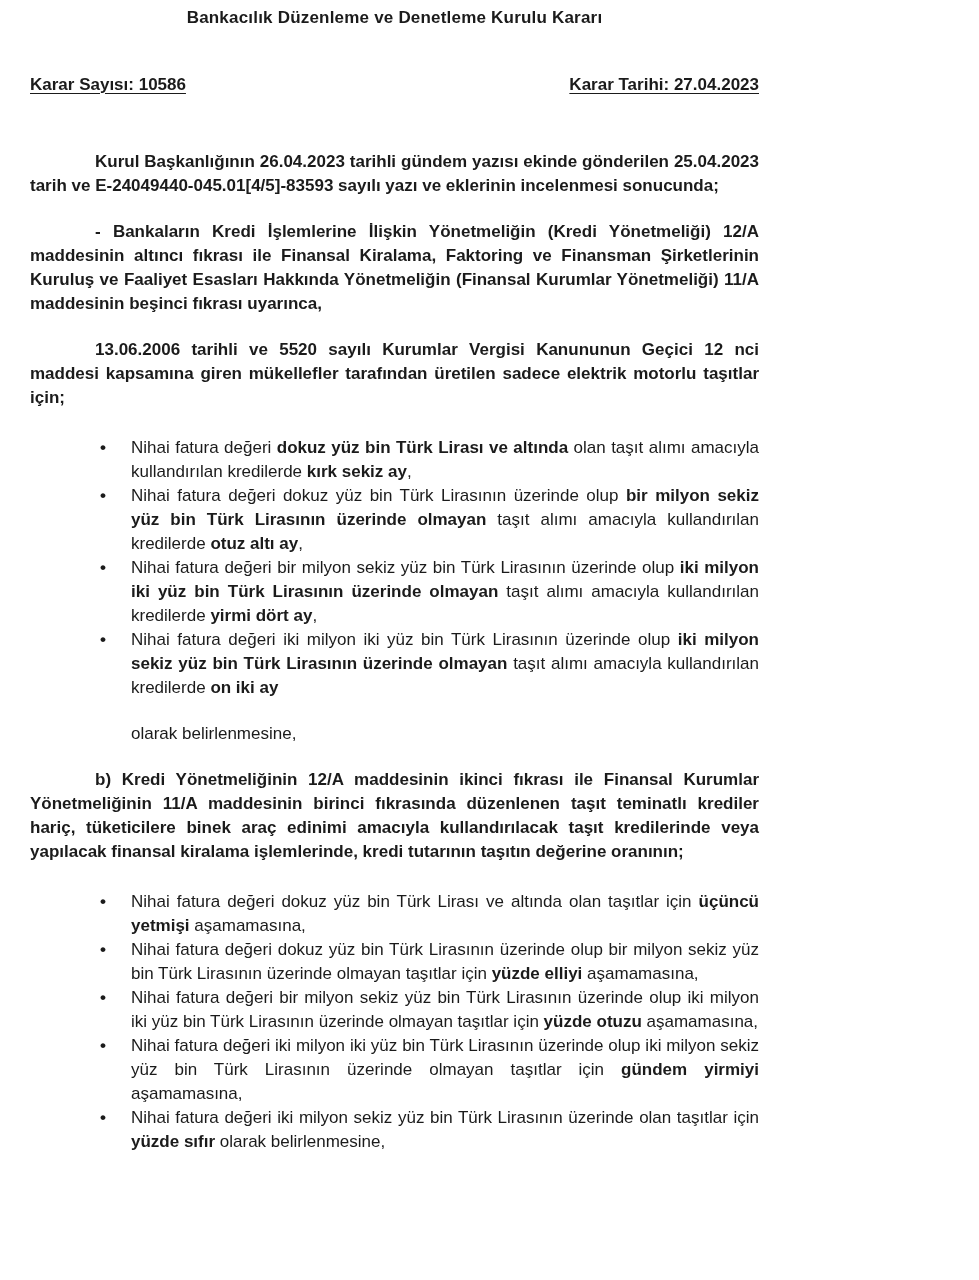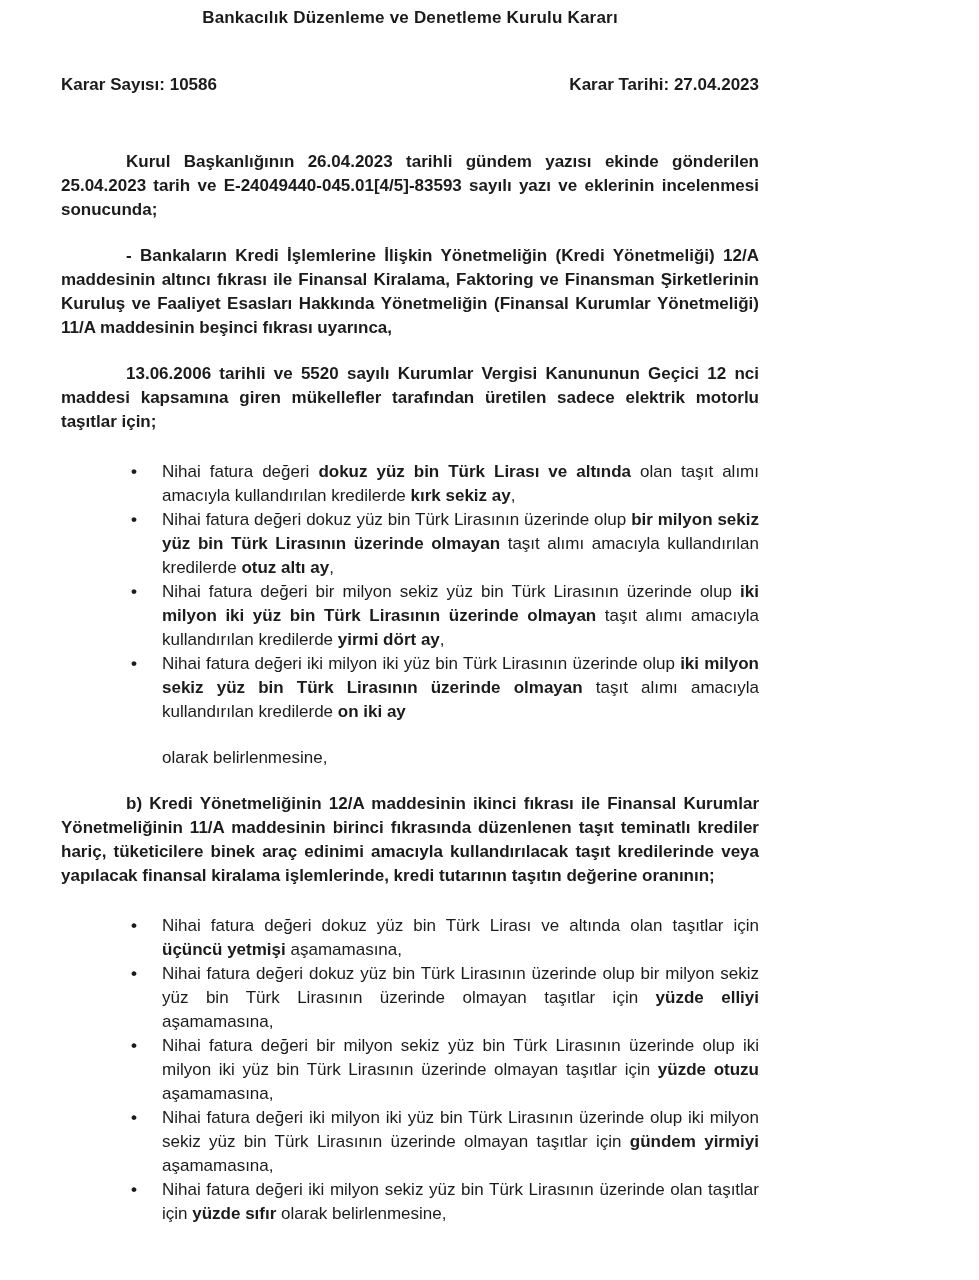--- a/index.html
+++ b/index.html
@@ -13,37 +13,38 @@
     overflow: hidden;
     font-family: "Liberation Sans", "DejaVu Sans", sans-serif;
     font-size: 17px;
     line-height: 24px;
     color: #1b1b1b;
   }
   .page {
     box-sizing: border-box;
     width: 806px;
     height: 1280px;
-    padding: 6px 47px 0 61px;
+    padding: 6px 47px 0 30px;
   }
   .doc-title {
     margin: 0;
     font-size: 17px;
     line-height: 24px;
     font-weight: bold;
     text-align: center;
     letter-spacing: 0.2px;
   }
   .meta-row {
     margin-top: 43px;
     display: flex;
     justify-content: space-between;
     font-weight: bold;
   }
   .meta-item {
+    text-decoration: underline;
     text-underline-offset: 3px;
   }
   .para {
     margin: 22px 0 0 0;
     text-align: justify;
     text-indent: 65px;
     font-weight: bold;
   }
   .para-intro {
     margin-top: 53px;

